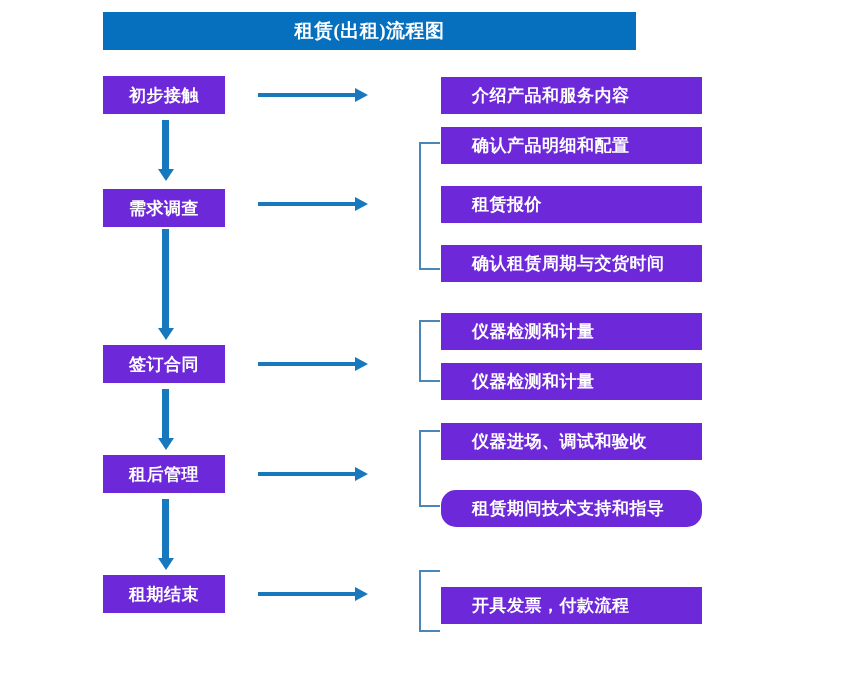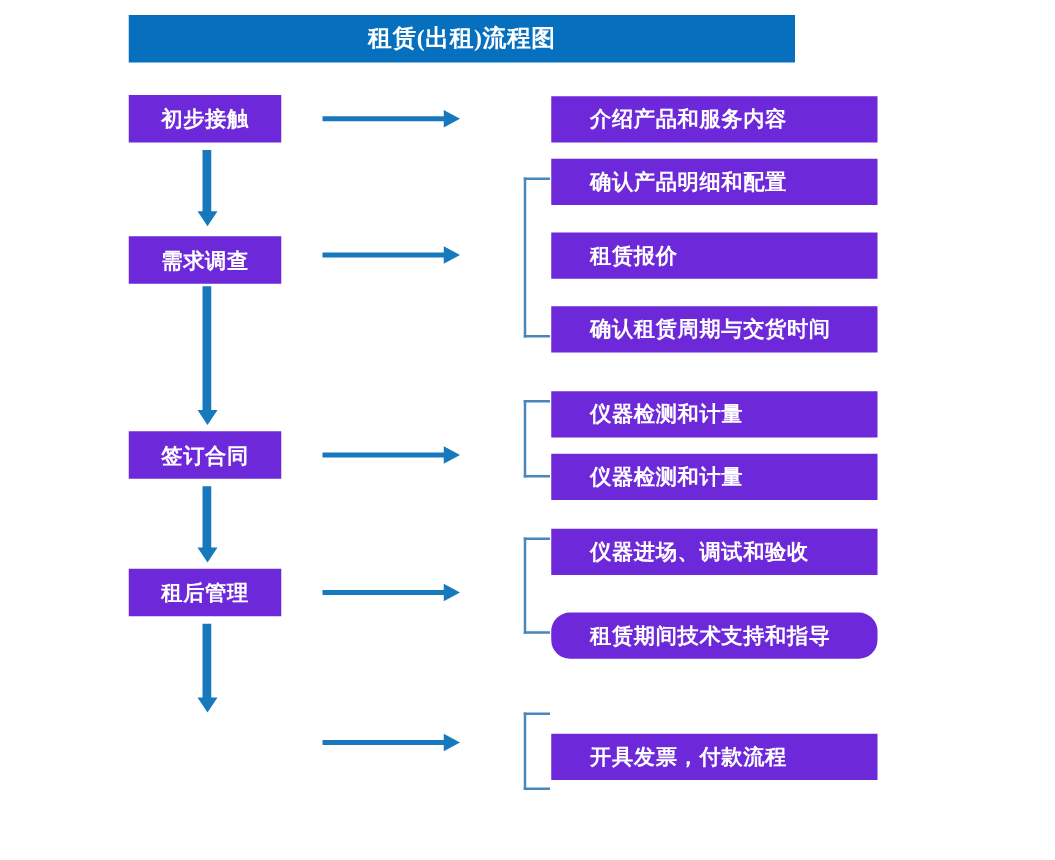--- a/index.html
+++ b/index.html
@@ -121,20 +121,21 @@
 <body>
 
 <div id="canvas">
 
   <div class="title-bar">租赁(出租)流程图</div>
 
   <div class="node stage" style="top:76px;">初步接触</div>
   <div class="node stage" style="top:169px;margin-top:20px;">需求调查</div>
   <div class="node stage" style="top:345px;">签订合同</div>
   <div class="node stage" style="top:455px;">租后管理</div>
+  <div class="node stage" style="top:575px;">租期结束</div>
 
   <div class="v-arrow" style="top:120px; height:50px;"></div>
   <div class="v-arrow" style="top:229px; height:100px;"></div>
   <div class="v-arrow" style="top:389px; height:50px;"></div>
   <div class="v-arrow" style="top:499px; height:60px;"></div>
 
   <div class="h-arrow" style="top:93px;"></div>
   <div class="h-arrow" style="top:202px;"></div>
   <div class="h-arrow" style="top:362px;"></div>
   <div class="h-arrow" style="top:472px;"></div>

